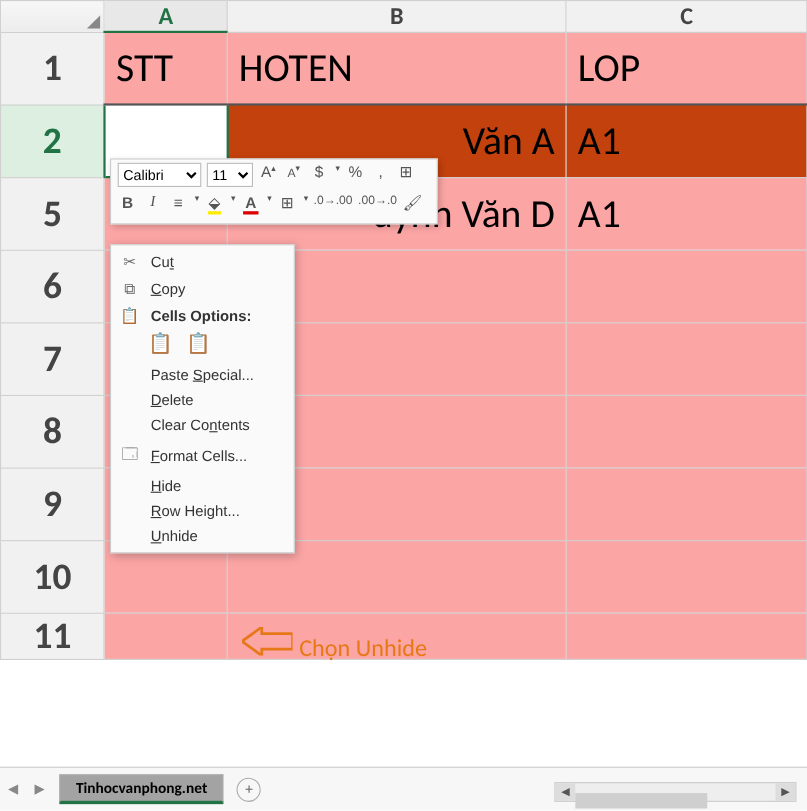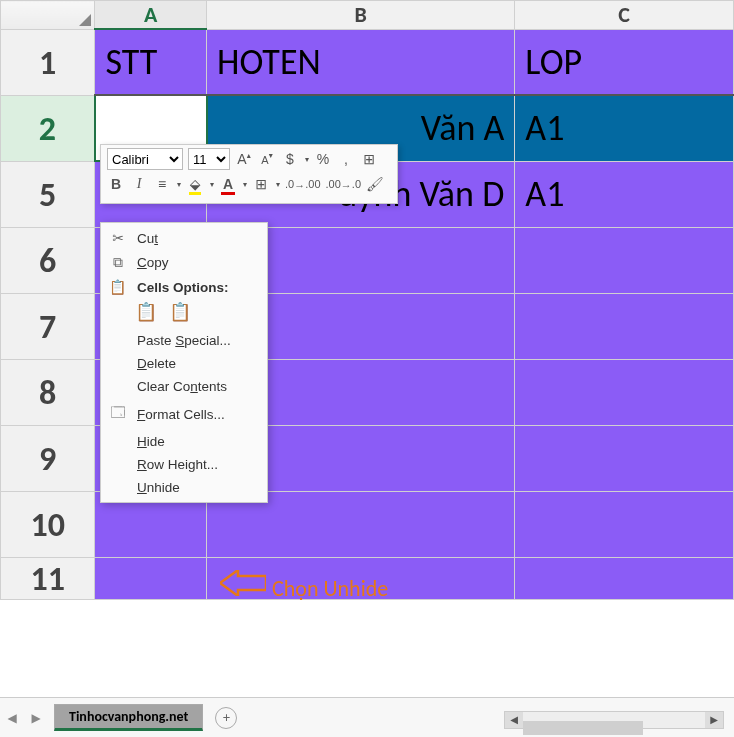--- a/index.html
+++ b/index.html
@@ -5,39 +5,39 @@
   * { box-sizing: border-box; margin: 0; padding: 0; }
   body { font-family: Calibri, Arial, sans-serif; background: #fff; width: 734px; height: 737px; overflow: hidden; position: relative; }
   .sheet { border-collapse: collapse; position: absolute; top: 0; left: 0; }
   .sheet td, .sheet th { border: 1px solid #d0d0d0; }
   .corner { width: 95px; height: 28px; background: linear-gradient(#f7f7f7,#ececec); position: relative; }
   .corner::after { content:''; position:absolute; right:3px; bottom:3px; width:0; height:0; border-left:12px solid transparent; border-bottom:12px solid #888; }
   .colhdr { background: #f1f1f1; text-align: center; font-size: 22px; color: #444; height: 28px; border-bottom: 1px solid #bdbdbd; }
   .colhdr.selA { background: #e8e8e8; border-bottom: 2px solid #217346; color:#217346; }
   .rowhdr { width: 95px; background: #f1f1f1; text-align: center; font-size: 34px; color: #444; border-right: 1px solid #bdbdbd; }
   .rowhdr.sel { background: #dcefe0; border-right: 2px solid #217346; color:#217346; }
-  .cell { font-size: 36px; padding: 2px 10px; height: 66px; vertical-align: middle; background:#8b5cf6; border: 1px solid #d0d0d0; }
+  .cell { font-size: 36px; padding: 2px 10px; height: 66px; vertical-align: middle; background:#fca5a5; border: 1px solid #d0d0d0; }
   .colA { width: 112px; }
   .colB { width: 310px; }
   .colC { width: 220px; }
   .row1 { border-bottom: 2px solid #555 !important; }
-  .selrow .cell { background: #0369a1; }
+  .selrow .cell { background: #c2410c; }
   .selrow .cell.first { background:#fff; border: 2px solid #217346; }
   .hidden-edge { border-top: 2px solid #888; }
   .r11 { height: 30px; }
   .tabarea { position:absolute; left:0; bottom:0; right:0; height:40px; background:#f7f7f7; border-top:1px solid #ccc; display:flex; align-items:center; }
   .scrollbtn { width:20px; height:20px; margin:0 2px; color:#888; font-size:12px; text-align:center; line-height:20px; }
   .tab { border:1px solid #aaa; border-bottom:3px solid #217346; background:#a3a3a3; padding:3px 14px; font-weight:bold; font-size:14px; margin-left:6px; }
   .addtab { width:22px; height:22px; border:1px solid #aaa; border-radius:50%; margin-left:12px; text-align:center; line-height:20px; color:#666; font-size:14px; }
   .hscroll { position:absolute; bottom:8px; right:10px; width:220px; height:18px; background:#eee; border:1px solid #ccc; display:flex; align-items:center; }
   .hscroll .btn { width:18px; height:16px; background:#ddd; text-align:center; font-size:10px; line-height:16px; color:#555;}
   .hscroll .track { flex:1; position:relative; }
   .hscroll .thumb { position:absolute; left:0; width:120px; height:14px; top:1px; background:#cfcfcf; }
   .mini-toolbar { position:absolute; left:100px; top:144px; width:298px; height:60px; background:#fafafa; border:1px solid #ccc; box-shadow:2px 2px 6px rgba(0,0,0,.2); font-family: 'Segoe UI', Arial, sans-serif; font-size:13px;}
-  .mini-toolbar .row { display:flex; align-items:center; gap:5px; padding:3px 6px; }
+  .mini-toolbar .row { display:flex; gap:5px; padding:3px 6px; }
   .mini-toolbar select, .mini-toolbar .sel { height:22px; font-size:13px; border:1px solid #bbb; background:#fff; }
   .mini-toolbar .ic { min-width:18px; text-align:center; color:#555; font-size:14px; position:relative;}
   .mini-toolbar .dd { font-size:8px; color:#555; margin-left:1px;}
   .context { position:absolute; left:100px; top:222px; width:168px; background:#fafafa; border:1px solid #ccc; box-shadow:2px 2px 8px rgba(0,0,0,.25); font-family:'Segoe UI',Arial,sans-serif; font-size:13.5px; padding:3px 0;}
   .context .item { display:flex; align-items:center; padding:4px 10px 4px 6px; color:#333; gap:8px;}
   .context .iconcol { width:22px; text-align:center; color:#666; font-size:14px;}
   .context .label u { text-decoration:underline; }
   .context .hdr { font-weight:bold; }
   .context .sub { padding-left:34px; display:flex; gap:12px; padding-top:2px; padding-bottom:6px;}
   .context .sub span { font-size:18px;}

